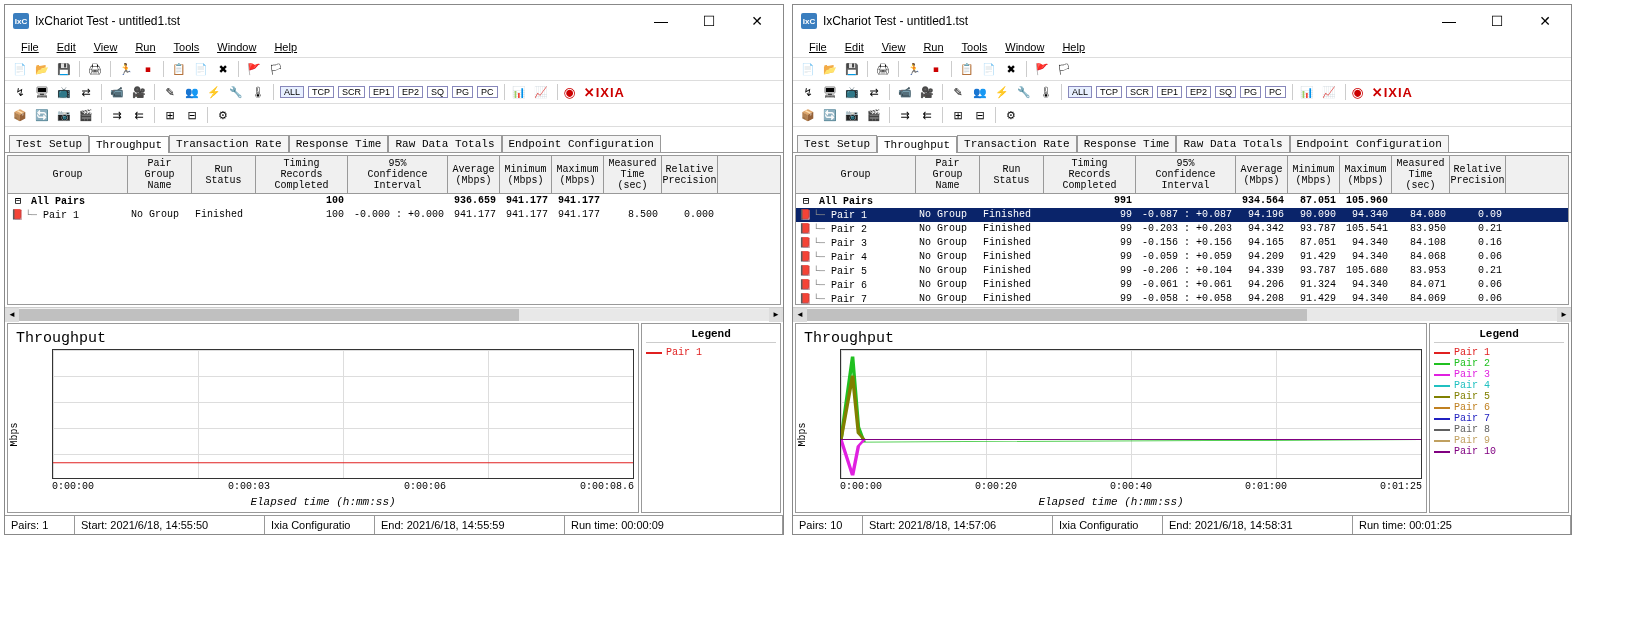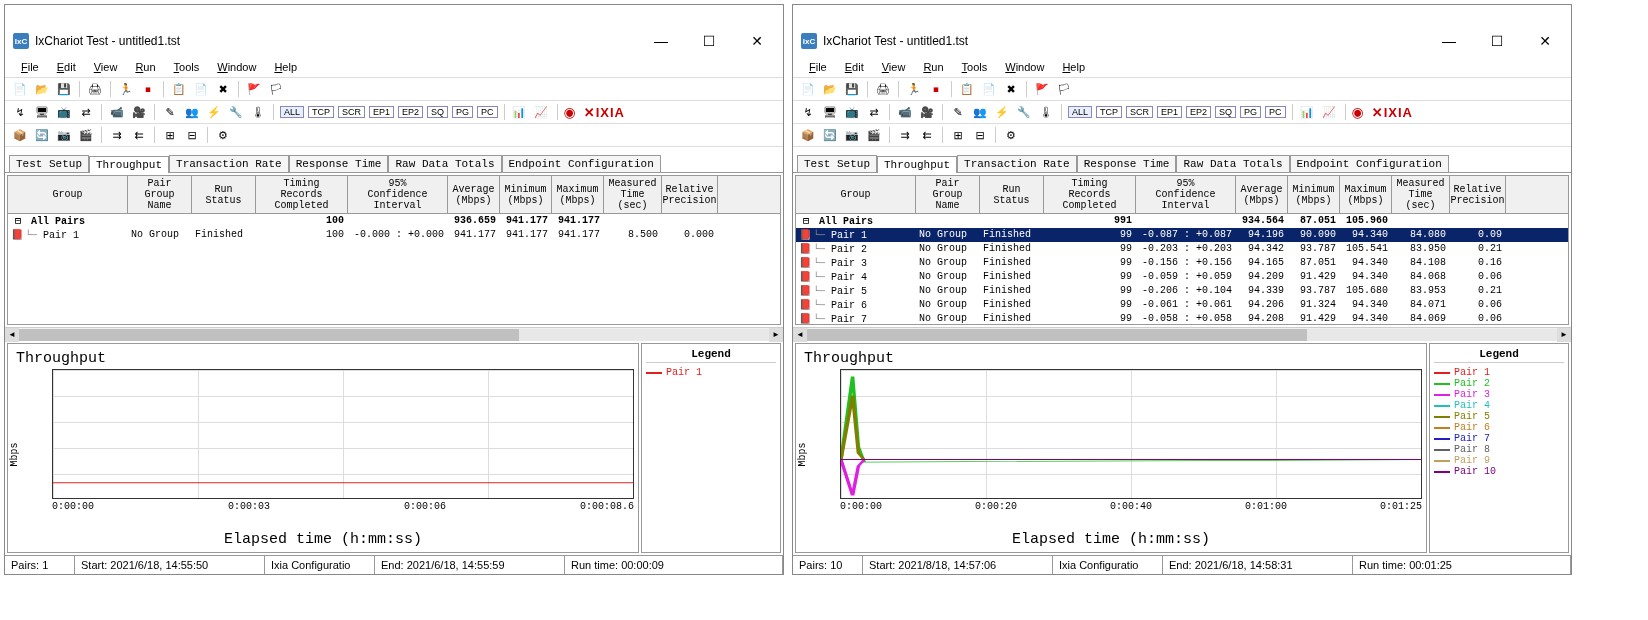--- a/index.html
+++ b/index.html
@@ -1,24 +1,24 @@
 <!DOCTYPE html>
 <html><head>
 <meta charset="utf-8">
 <style>
 * { box-sizing: border-box; margin: 0; padding: 0; }
 body { font-family: "Segoe UI", Tahoma, sans-serif; font-size: 11px; background: #fff; display: flex; gap: 8px; padding: 4px; }
 .window { border: 1px solid #888; width: 780px; background: #fff; display: flex; flex-direction: column; }
-.titlebar { display: flex; align-items: center; padding: 4px 8px; font-size: 12px; margin-top: 20px; }
+.titlebar { display: flex; align-items: center; padding: 4px 8px; font-size: 12px; }
 .title-icon { width: 16px; height: 16px; background: #3a7ebf; margin-right: 6px; display: inline-flex; align-items: center; justify-content: center; color: #fff; font-size: 8px; font-weight: bold; border-radius: 2px; }
 .title-text { flex: 1; }
 .win-btns { display: flex; gap: 12px; }
 .win-btn { width: 36px; height: 24px; display: flex; align-items: center; justify-content: center; font-size: 14px; cursor: pointer; }
 .menubar { display: flex; gap: 2px; padding: 2px 8px; border-bottom: 1px solid #ddd; }
-.menu-item { padding: 2px 8px; cursor: pointer; }
+.menu-item { padding: 2px 8px; cursor: pointer; text-decoration: underline; }
 .menu-item u { text-decoration: underline; }
 .toolbar { display: flex; align-items: center; padding: 2px 6px; border-bottom: 1px solid #ddd; gap: 4px; flex-wrap: wrap; }
 .tbtn { width: 18px; height: 18px; display: inline-flex; align-items: center; justify-content: center; font-size: 11px; cursor: pointer; border-radius: 2px; }
 .sep { width: 1px; height: 16px; background: #ccc; margin: 0 2px; }
 .badge { border: 1px solid #88b; padding: 0 3px; font-size: 9px; background: #e8f0ff; cursor: pointer; }
 .ixia-logo { font-weight: bold; color: #c00; font-size: 13px; letter-spacing: 1px; margin-left: 4px; }
 .ixia-o { color: #c00; font-size: 14px; }
 .tabbar { display: flex; border-bottom: 1px solid #999; padding: 0 4px; margin-top: 8px; font-family: "Courier New", monospace; font-size: 11px; }
 .tab { padding: 2px 6px; border: 1px solid #999; border-bottom: none; margin-right: 0; cursor: pointer; background: #f5f5f5; }
 .tab.active { background: #fff; position: relative; top: 1px; }
@@ -37,21 +37,21 @@
 .chart-area { display: flex; margin: 2px; gap: 2px; }
 .chart-box { flex: 1; border: 1px solid #999; padding: 4px; }
 .chart-title { font-family: "Courier New", monospace; font-size: 15px; padding: 2px 4px; }
 .legend-box { width: 140px; border: 1px solid #999; padding: 4px; }
 .legend-title { text-align: center; font-weight: bold; border-bottom: 1px solid #ccc; padding-bottom: 2px; margin-bottom: 4px; font-family: "Courier New", monospace; }
 .legend-item { display: flex; align-items: center; gap: 4px; font-family: "Courier New", monospace; font-size: 10px; }
 .legend-swatch { width: 16px; height: 2px; }
 .plot { border: 1px solid #333; height: 130px; margin-left: 40px; position: relative; background: repeating-linear-gradient(to bottom, #ddd 0, #ddd 1px, transparent 1px, transparent 26px), repeating-linear-gradient(to right, #ddd 0, #ddd 1px, transparent 1px, transparent 25%); }
 .yaxis { position: absolute; left: 4px; top: 24px; font-family: "Courier New", monospace; font-size: 10px; display: flex; flex-direction: column; justify-content: space-between; height: 130px; text-align: right; width: 36px; }
 .xaxis { display: flex; justify-content: space-between; margin-left: 40px; font-family: "Courier New", monospace; font-size: 10px; padding-top: 2px; }
-.xlabel { text-align: center; font-family: "Courier New", monospace; font-size: 15px; margin-top: 19px; }
+.xlabel { text-align: center; font-family: "Courier New", monospace; font-size: 11px; margin-top: 4px; font-style: italic; }
 .ylabel { position: absolute; left: -10px; top: 80px; transform: rotate(-90deg); font-family: "Courier New", monospace; font-size: 10px; }
 .chart-inner { position: relative; }
 .statusbar { display: flex; border-top: 1px solid #999; font-size: 11px; }
 .status-cell { border-right: 1px solid #999; padding: 3px 6px; }
 .scrollbar-h { height: 14px; background: #f0f0f0; border-top: 1px solid #ccc; display: flex; align-items: center; }
 .scroll-track { flex: 1; height: 12px; background: #e8e8e8; position: relative; }
 .scroll-thumb { height: 12px; background: #c0c0c0; position: absolute; }
 .scroll-arrow { width: 14px; height: 14px; background: #ddd; display: flex; align-items: center; justify-content: center; font-size: 8px; cursor: pointer; }
 svg.plot-svg { width: 100%; height: 100%; position: absolute; left: 0; top: 0; }
 </style>

